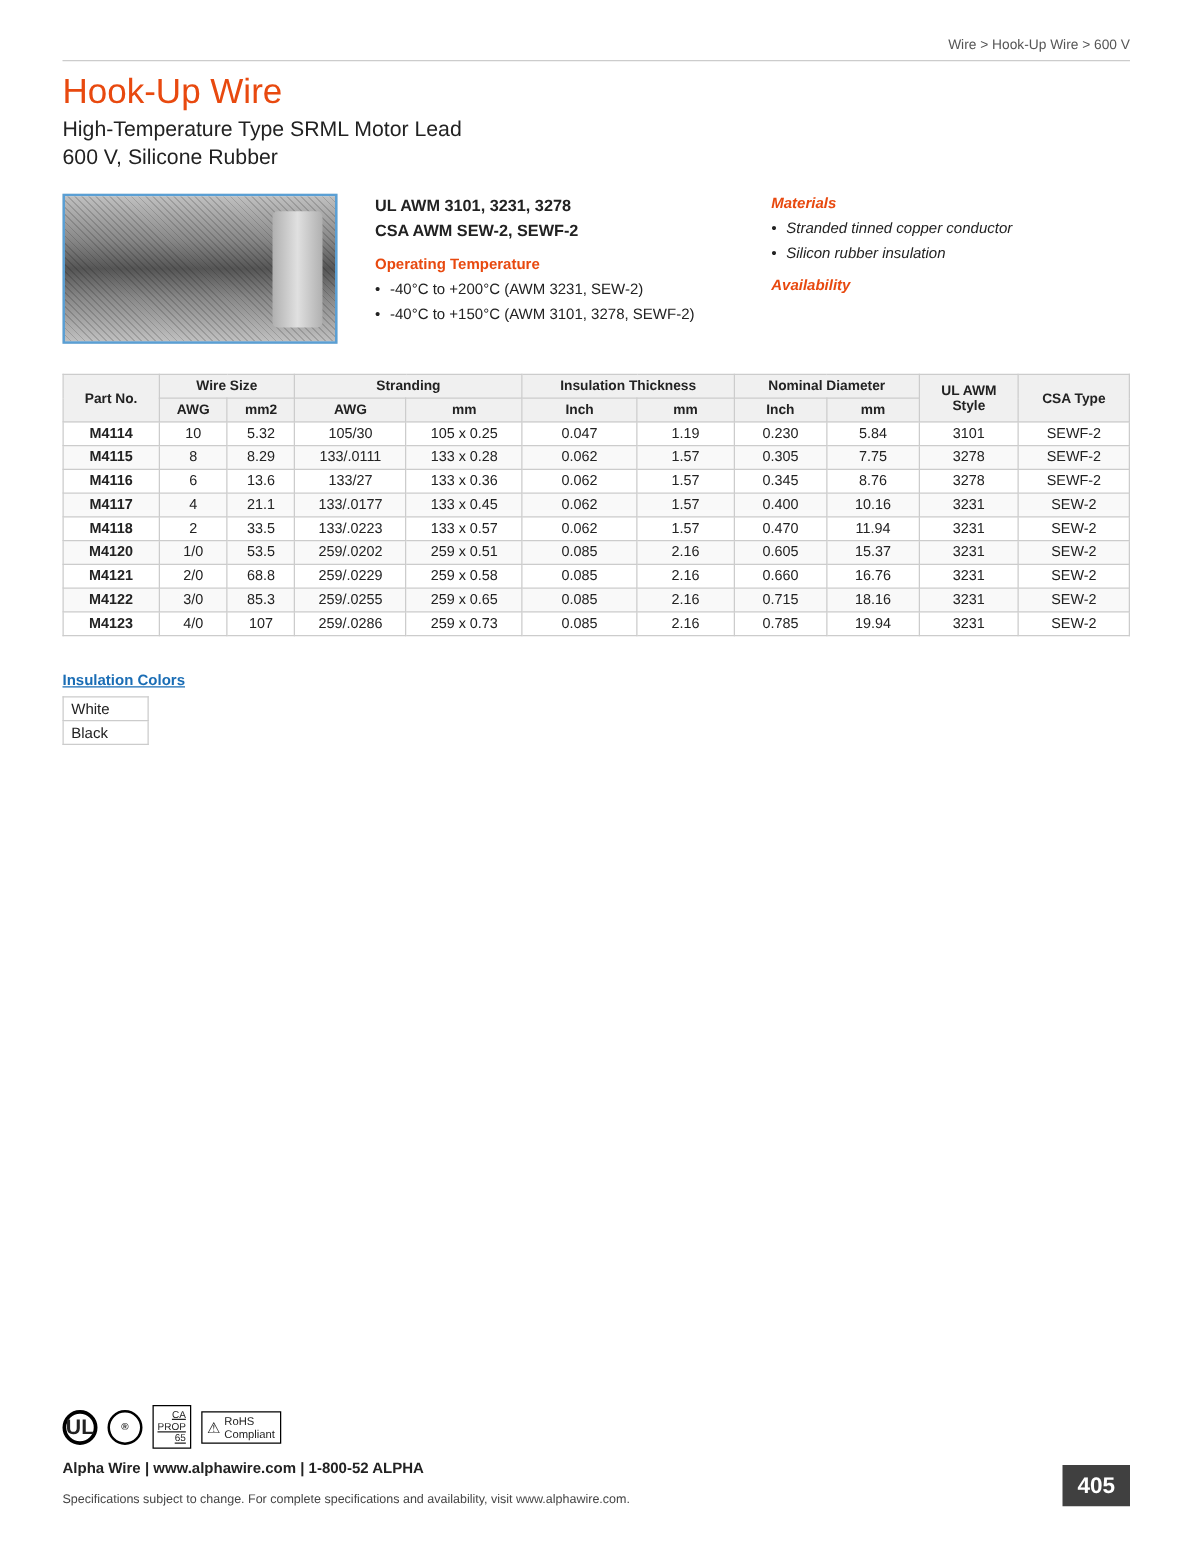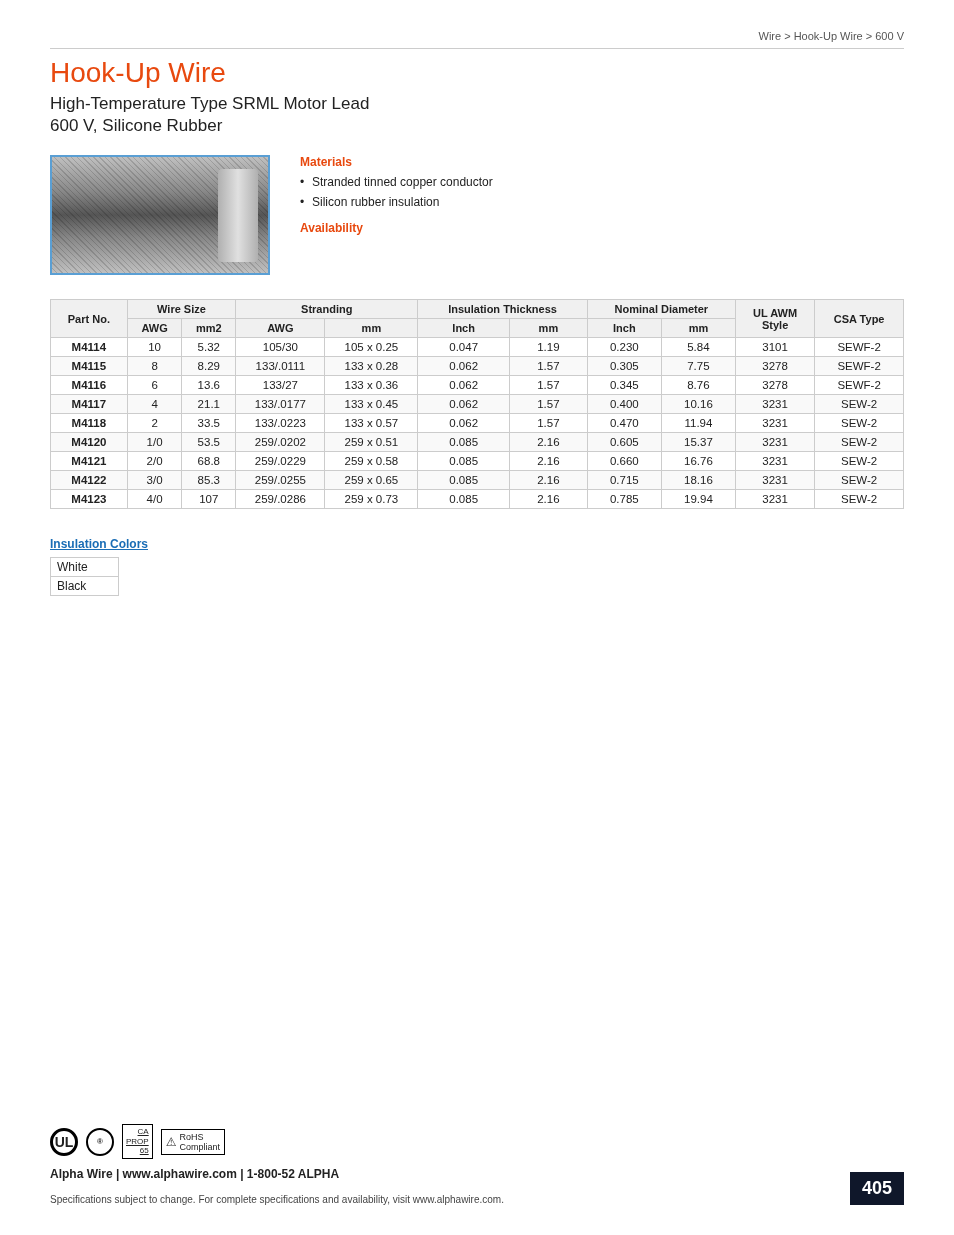--- a/index.html
+++ b/index.html
@@ -75,20 +75,21 @@
       width: 40px;
       height: 80%;
       background: linear-gradient(90deg, #b0b0b0, #e0e0e0, #b0b0b0);
       border-radius: 4px;
     }
     .info-col {
       flex: 1;
     }
     .info-col-right {
       flex: 1;
+      font-style: italic;
     }
     .standards {
       font-size: 13px;
       font-weight: bold;
       color: #222;
       margin-bottom: 10px;
       line-height: 1.5;
     }
     .section-title {
       color: #e8490f;
@@ -172,21 +173,21 @@
     }
     .logo-ul {
       width: 28px;
       height: 28px;
       border: 3px solid #000;
       border-radius: 50%;
       display: flex;
       align-items: center;
       justify-content: center;
       font-weight: bold;
-      font-size: 14px;
+      font-size: 17px;
     }
     .logo-csa {
       width: 28px;
       height: 28px;
       border: 2px solid #000;
       border-radius: 50%;
       display: flex;
       align-items: center;
       justify-content: center;
       font-size: 8px;
@@ -214,21 +215,21 @@
       margin-bottom: 13px;
     }
     .footer-disclaimer {
       font-size: 10px;
       color: #444;
     }
     .page-number {
       position: absolute;
       bottom: 30px;
       right: 50px;
-      background: #0f172a;
+      background: #404040;
       color: #fff;
       font-size: 18px;
       font-weight: bold;
       padding: 6px 12px;
     }
   </style>
 </head>
 <body>
 
 <div class="breadcrumb">Wire &gt; Hook-Up Wire &gt; 600 V</div>
@@ -237,20 +238,32 @@
 
 <div class="page-subtitle">High-Temperature Type SRML Motor Lead<br>600 V, Silicone Rubber</div>
 
 <div class="top-section">
   <div class="product-image">
     <div class="wire-img">
       <div class="wire-end"></div>
     </div>
   </div>
 
+  <div class="info-col">
+    <div class="standards">
+      <span>UL AWM 3101, 3231, 3278</span><br>
+      <span>CSA AWM SEW-2, SEWF-2</span>
+    </div>
+
+    <div class="section-title">Operating Temperature</div>
+    <ul class="bullet-list">
+      <li>-40°C to +200°C (AWM 3231, SEW-2)</li>
+      <li>-40°C to +150°C (AWM 3101, 3278, SEWF-2)</li>
+    </ul>
+  </div>
 
   <div class="info-col-right">
     <div class="section-title">Materials</div>
     <ul class="bullet-list">
       <li>Stranded tinned copper conductor</li>
       <li>Silicon rubber insulation</li>
     </ul>
 
     <div class="section-title">Availability</div>
   </div>

